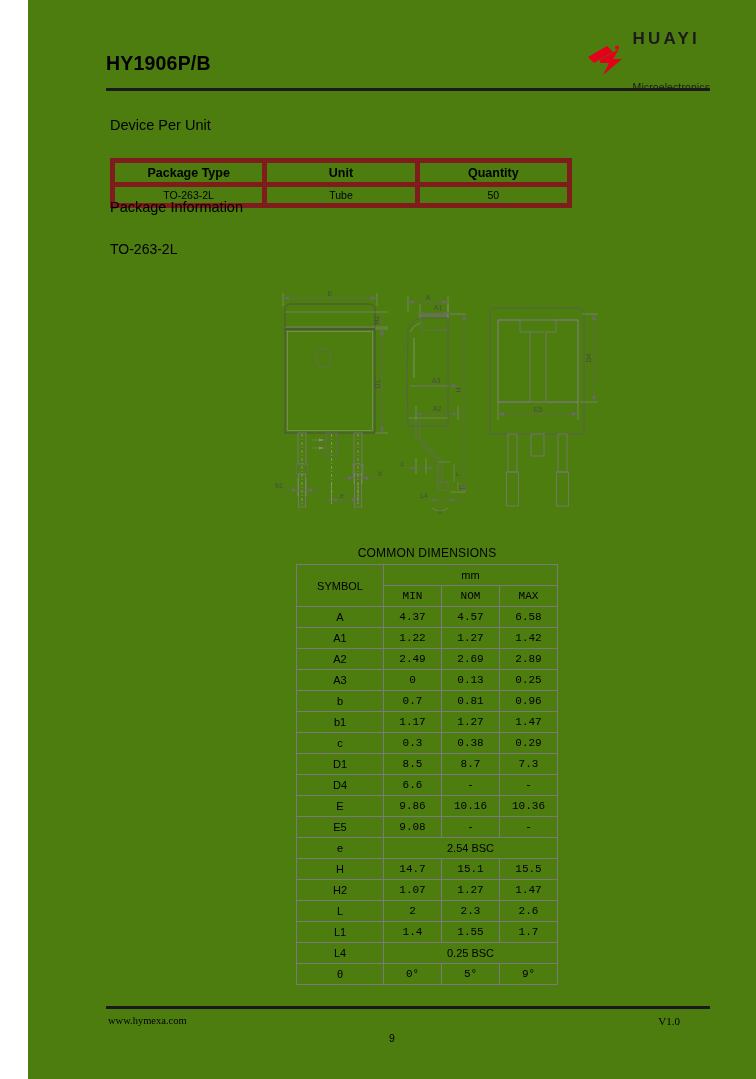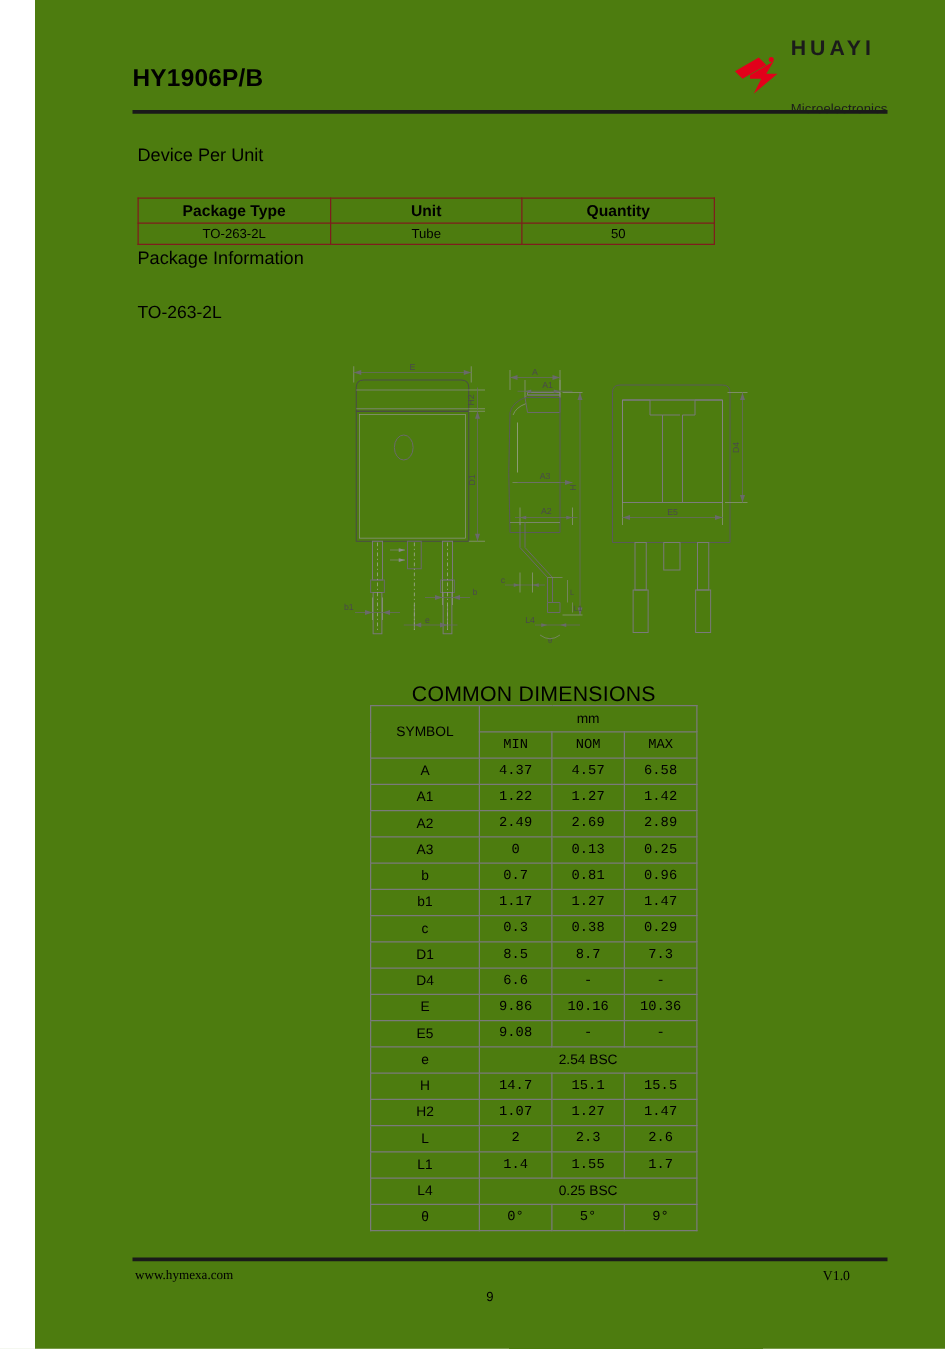--- a/index.html
+++ b/index.html
@@ -99,21 +99,21 @@
   
   .dpu-table {
     position: absolute;
     left: 82px;
     top: 158px;
     width: 462px;
     border-collapse: collapse;
     table-layout: fixed;
   }
   .dpu-table th, .dpu-table td {
-    border: 1px solid #7f1d1d;
+    border: 5px solid #7f1d1d;
     text-align: center;
     font-family: "Liberation Sans", sans-serif;
   }
   .dpu-table th {
     font-size: 12.5px;
     font-weight: bold;
     height: 19px;
     padding: 0;
   }
   .dpu-table td {
@@ -133,21 +133,21 @@
   }
   .drawing svg { display: block; }
 
   
   .cd-title {
     position: absolute;
     left: 268px;
     top: 546px;
     width: 262px;
     text-align: center;
-    font-size: 17px;
+    font-size: 12px;
     font-family: "Liberation Sans", sans-serif;
     letter-spacing: 0.2px;
   }
   .cd-table {
     position: absolute;
     left: 268px;
     top: 564px;
     width: 262px;
     border-collapse: collapse;
     table-layout: fixed;

